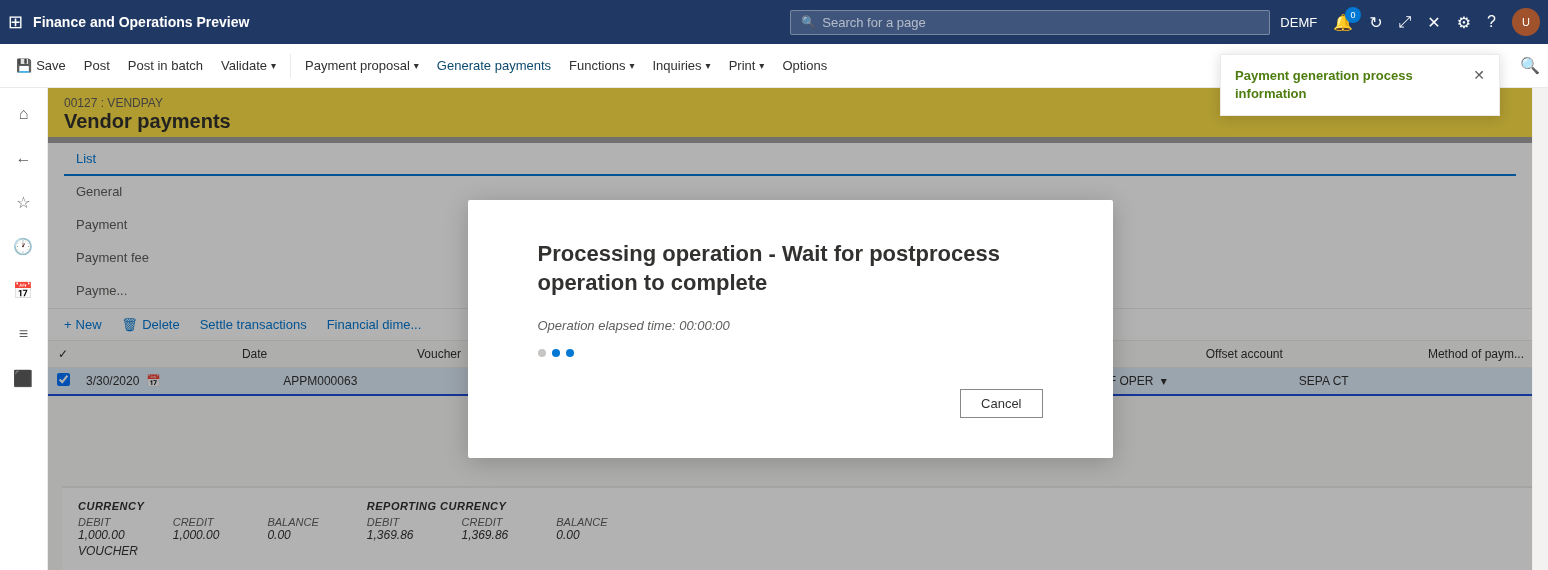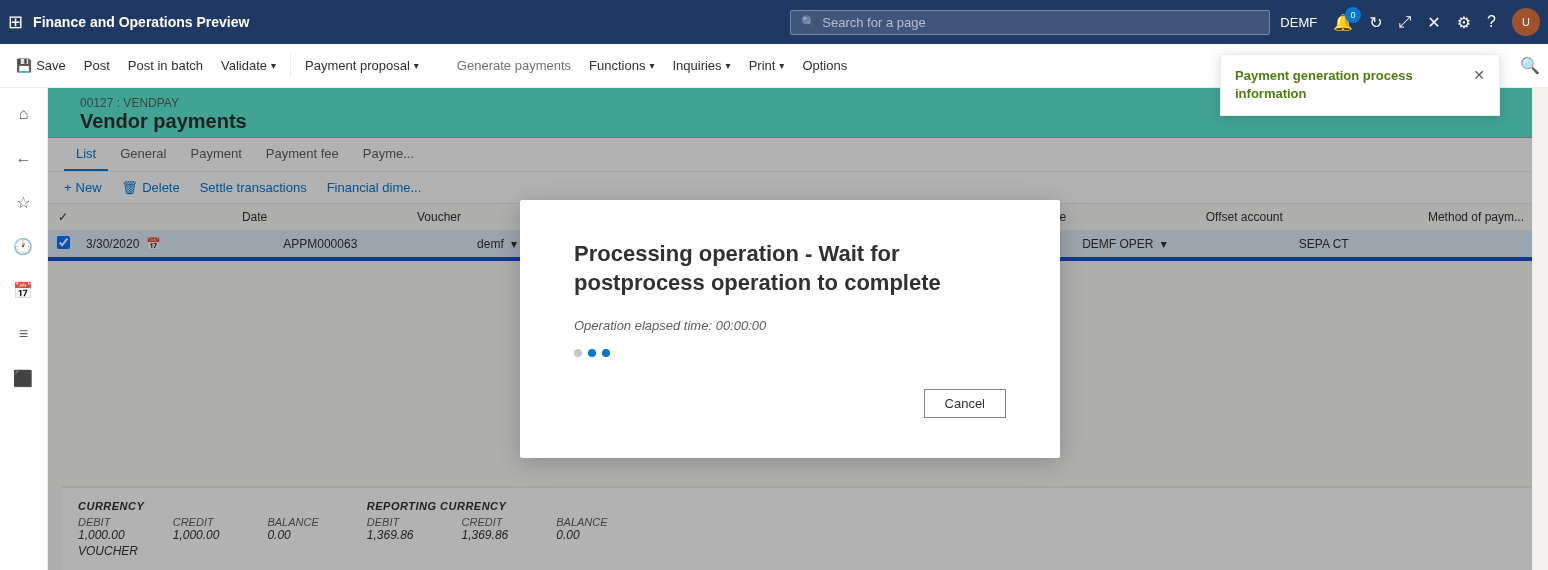--- a/index.html
+++ b/index.html
@@ -59,21 +59,21 @@
       align-items: center;
       gap: 4px;
       padding: 6px 8px;
       cursor: pointer;
       border: none;
       background: transparent;
       font-size: 13px;
       color: #323130;
       white-space: nowrap;
     }
-    .cmd-btn.accent { color: #737373; margin-left: 20px; }
+    .cmd-btn.accent { color: #0c4a6e; }
     .cmd-sep { width: 1px; height: 24px; background: #edebe9; margin: 0 4px; }
     .cmd-search-icon { font-size: 16px; color: #605e5c; margin-left: auto; }
 
     
     .layout { display: flex; height: calc(570px - 88px); }
     .sidebar {
       width: 48px;
       background: #fff;
       border-right: 1px solid #edebe9;
       display: flex;
@@ -98,34 +98,35 @@
     .main-content {
       flex: 1;
       overflow: auto;
       background: #faf9f8;
       padding: 0;
       position: relative;
     }
 
     
     .page-header {
-      padding: 8px 32px 4px;
-      background: #5eead4;
-      border-bottom: 1px solid #a3a3a3;
+      padding: 8px 16px 4px;
+      background: #fde047;
+      border-bottom: 6px solid #a3a3a3;
     }
     .breadcrumb { font-size: 12px; color: #605e5c; }
     .page-title { font-size: 20px; font-weight: 600; color: #323130; }
 
     
     .tabs {
       background: white;
       border-bottom: 1px solid #edebe9;
       display: flex;
       gap: 0;
       padding: 0 16px;
+      flex-direction: column;
     }
     .tab {
       padding: 8px 12px;
       font-size: 13px;
       cursor: pointer;
       color: #605e5c;
       border-bottom: 2px solid transparent;
     }
     .tab.active { color: #0078d4; border-bottom-color: #0078d4; font-weight: 500; }
 
@@ -152,43 +153,43 @@
       background: #faf9f8;
       border-bottom: 1px solid #edebe9;
       padding: 6px 8px;
       text-align: right;
       font-weight: 400;
       color: #323130;
       white-space: nowrap;
     }
     td {
       padding: 5px 8px;
-      border-bottom: 4px solid #1d4ed8;
+      border-bottom: 2px solid #1d4ed8;
       color: #323130;
       white-space: nowrap;
     }
     tr.selected td { background: #deecf9; }
     .col-check { width: 30px; text-align: center; }
 
     
     .modal-overlay {
       position: absolute;
       top: 0; left: 0; right: 0; bottom: 0;
       background: rgba(0,0,0,0.3);
       display: flex;
       align-items: center;
       justify-content: center;
       z-index: 100;
     }
     .modal {
       background: white;
       border-radius: 2px;
       box-shadow: 0 4px 24px rgba(0,0,0,0.2);
-      width: 540px;
-      padding: 40px 54px;
+      width: 645px;
+      padding: 40px 70px;
       position: relative;
     }
     .modal-title {
       font-size: 22px;
       font-weight: 700;
       color: #323130;
       line-height: 1.3;
       margin-bottom: 20px;
     }
     .modal-elapsed {

